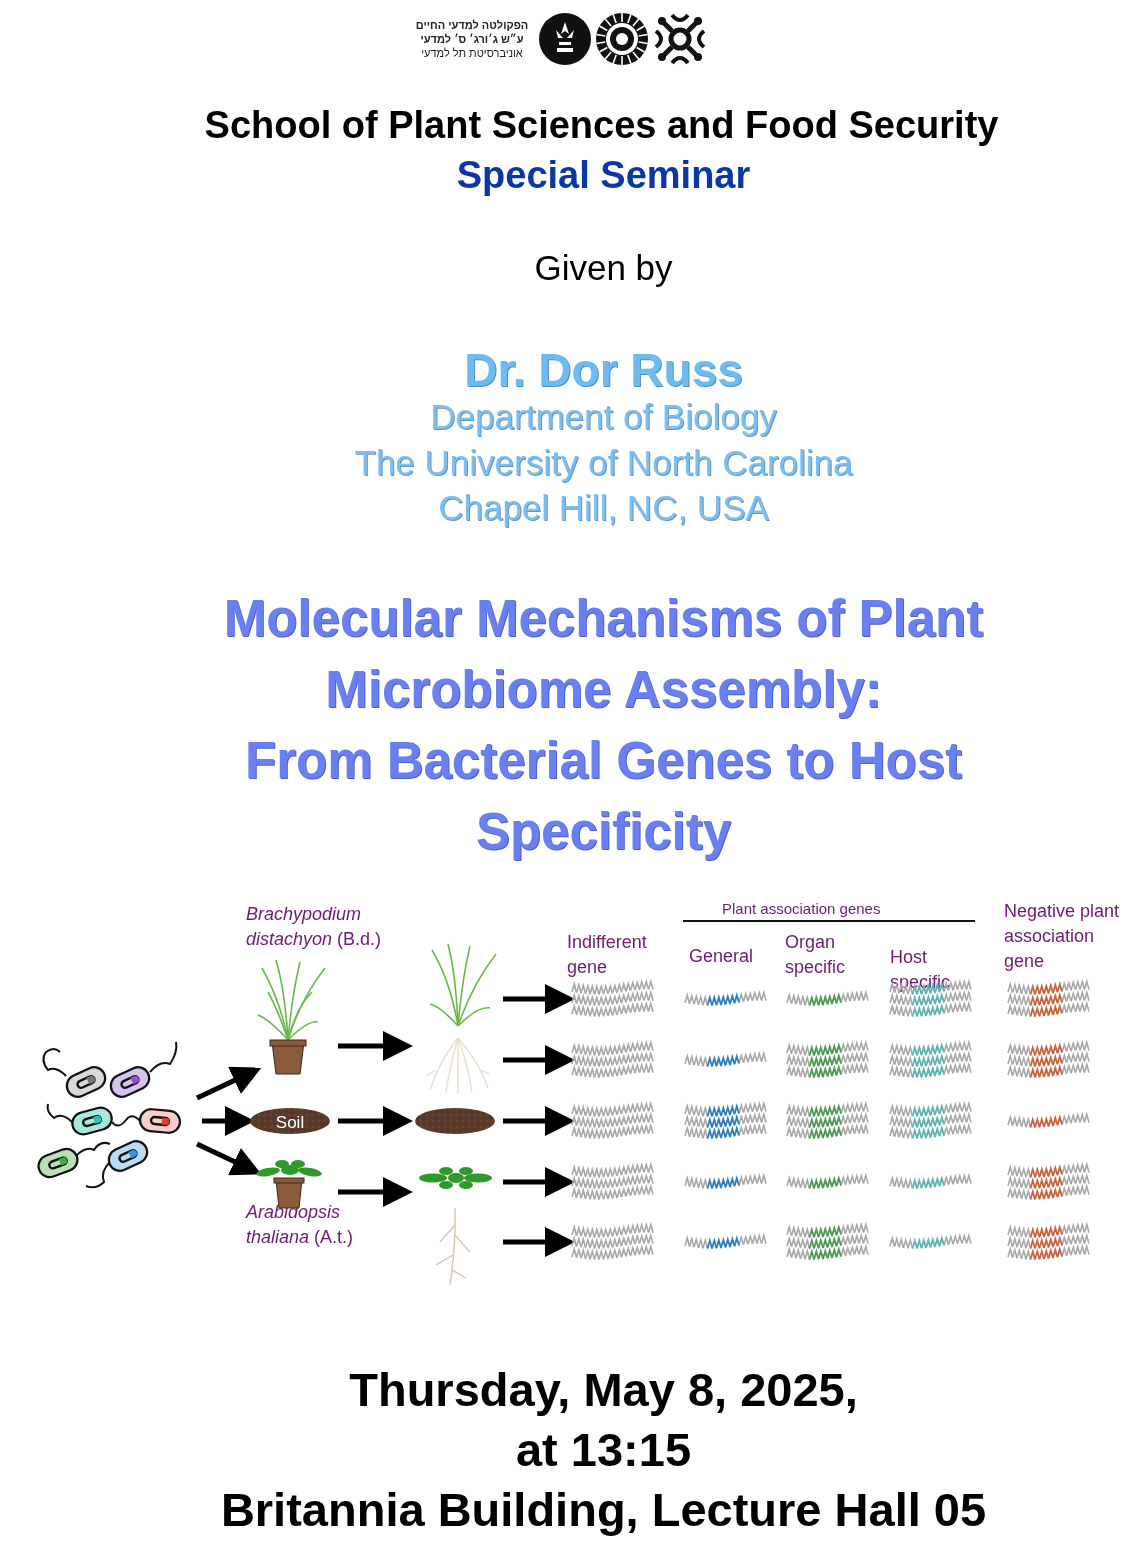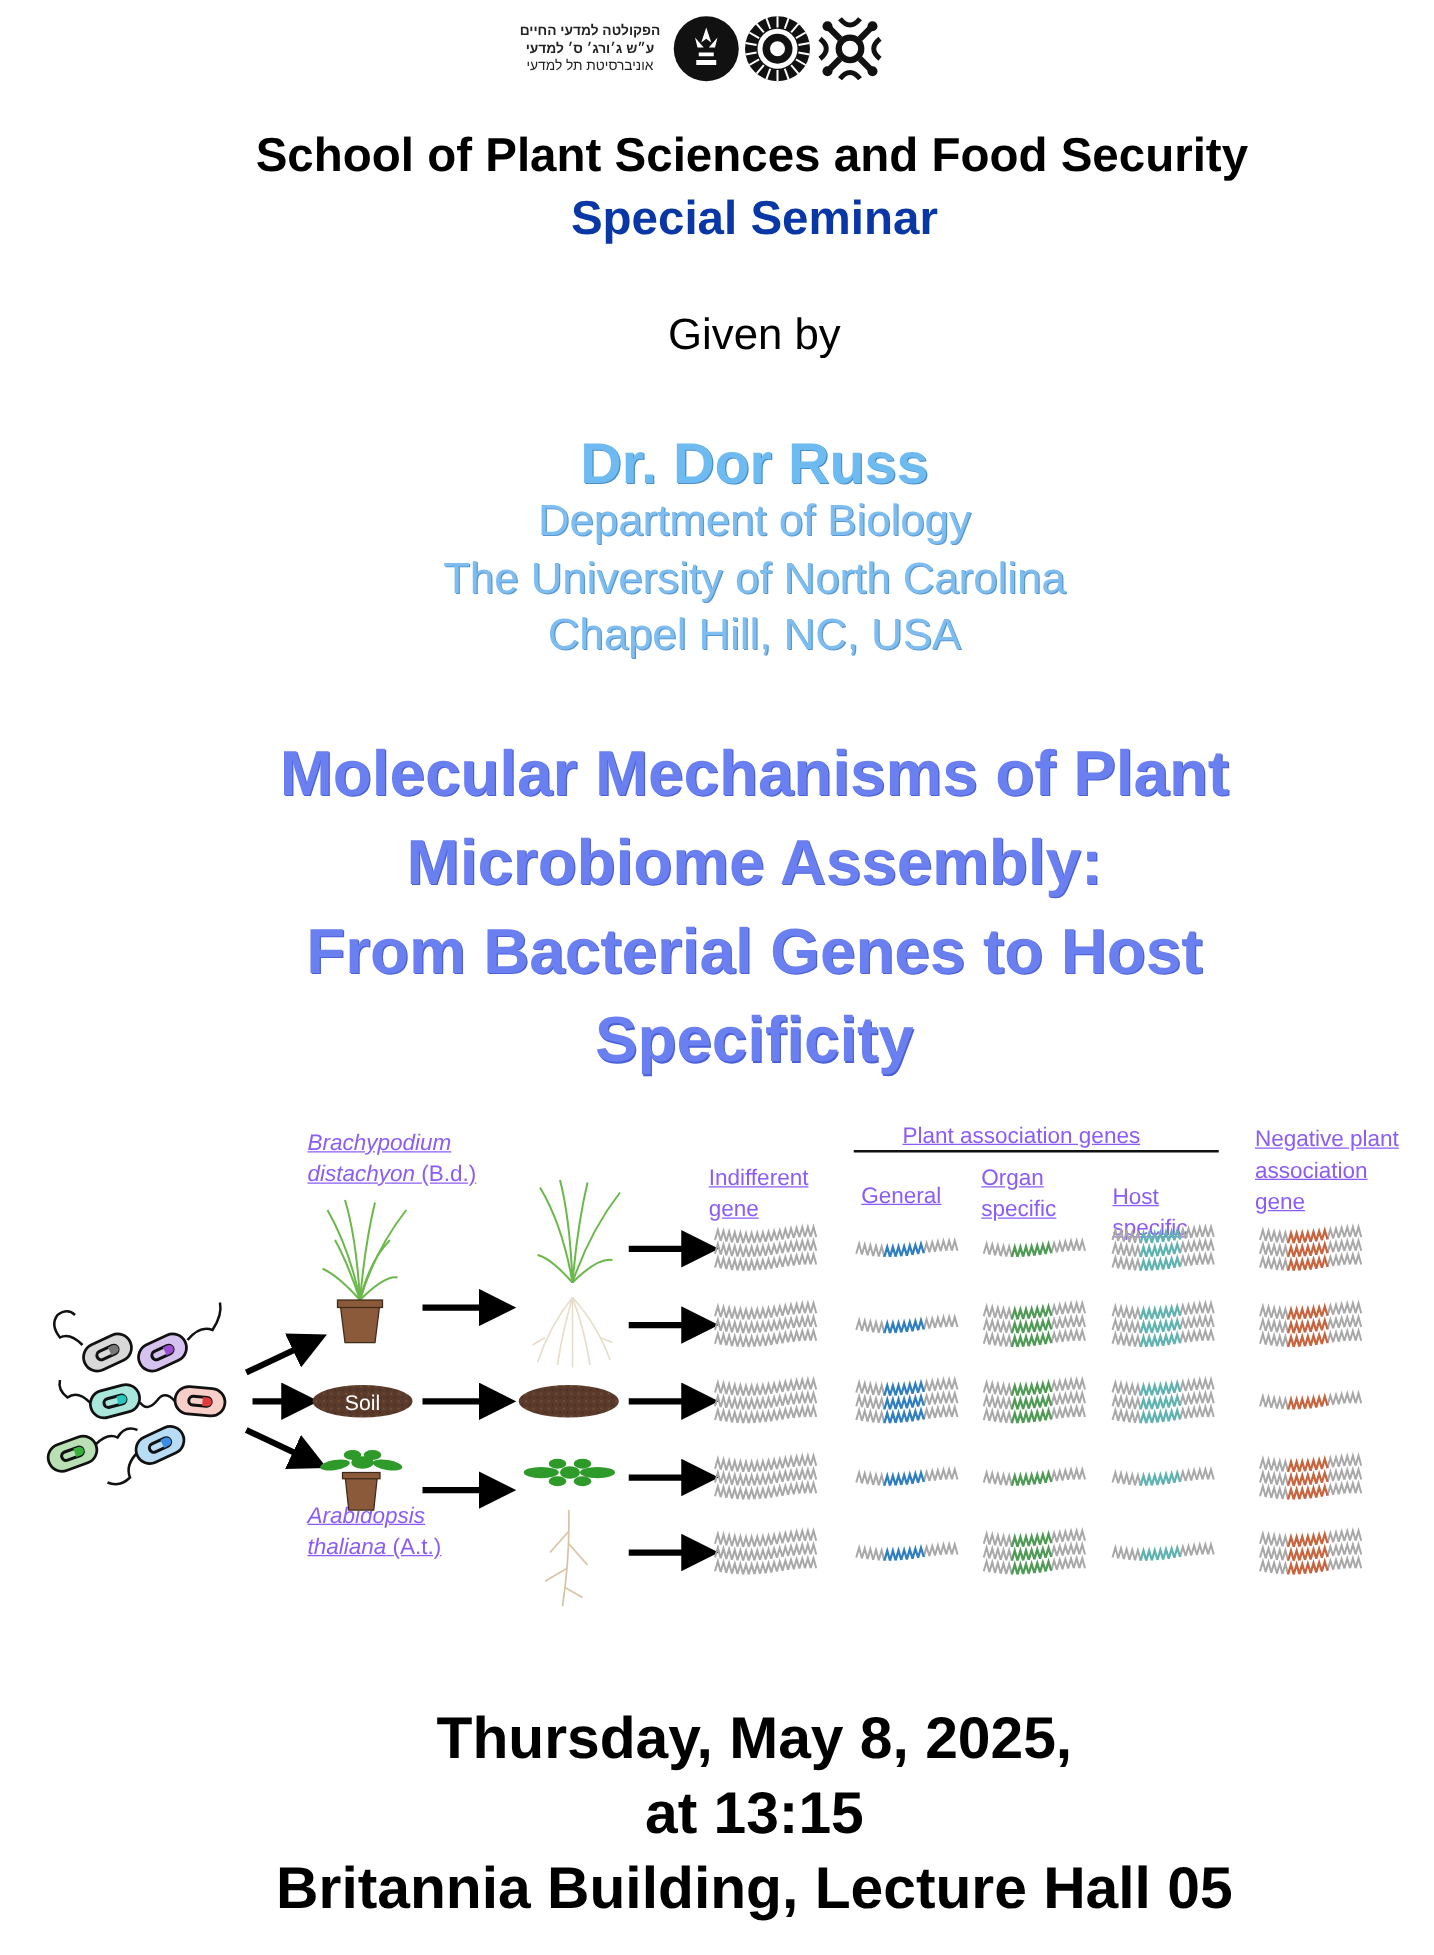--- a/index.html
+++ b/index.html
@@ -13,21 +13,21 @@
   .special { top:154px; left:30px; width:1147px; font-size:38px; font-weight:bold; color:#0a37a6; }
   .given { top:248px; left:30px; width:1147px; font-size:35px; color:#000; }
   .speaker { top:343px; left:30px; width:1147px; font-size:46px; font-weight:bold; color:#6ebbf2;
              text-shadow:1px 1px 0 #4d8fc8; }
   .aff { left:30px; width:1147px; font-size:35px; color:#7dbdf0; text-shadow:1px 1px 0 #5b97cf; }
   .aff1 { top:397px; } .aff2 { top:443px; } .aff3 { top:488px; }
   .title { top:583px; left:30px; width:1147px; font-size:51px; font-weight:bold; color:#6a7ff0;
            line-height:71px; text-shadow:1px 1px 0 #4c60d6; }
   .title div { white-space:nowrap; }
   .footer { top:1360px; left:30px; width:1147px; font-size:47px; font-weight:bold; color:#000; line-height:60px; }
-  .lbl { position:absolute; font-size:18px; color:#8b5cf6; line-height:25px;text-decoration:underline; }
+  .lbl { position:absolute; font-size:18px; color:#701a75; line-height:25px; }
   .it { font-style:italic; }
   svg text { font-family:"Liberation Sans", sans-serif; }
 </style>
 </head>
 <body>
 
 <div class="logo-text">
   <div class="b">הפקולטה למדעי החיים</div>
   <div class="b">ע״ש ג׳ורג׳ ס׳ למדעי</div>
   <div>אוניברסיטת תל למדעי</div>
@@ -96,21 +96,21 @@
     <span class="it">Brachypodium</span><br>
     <span class="it">distachyon</span>
     <span>(B.d.)</span>
   </div>
   <div class="lbl" style="left:246px;top:320px">
     <span class="it">Arabidopsis</span><br>
     <span class="it">thaliana</span>
     <span>(A.t.)</span>
   </div>
 
-  <div class="lbl" style="left:722px;top:16px;font-size:18px">Plant association genes</div>
+  <div class="lbl" style="left:722px;top:16px;font-size:15px">Plant association genes</div>
   <div class="abs" style="left:683px;top:40px;width:292px;height:1.5px;background:#111"></div>
   <div class="lbl" style="left:567px;top:50px">
     <span>Indifferent</span><br>
     <span>gene</span>
   </div>
   <div class="lbl" style="left:689px;top:64px">
     <span>General</span>
   </div>
   <div class="lbl" style="left:785px;top:50px">
     <span>Organ</span><br>

